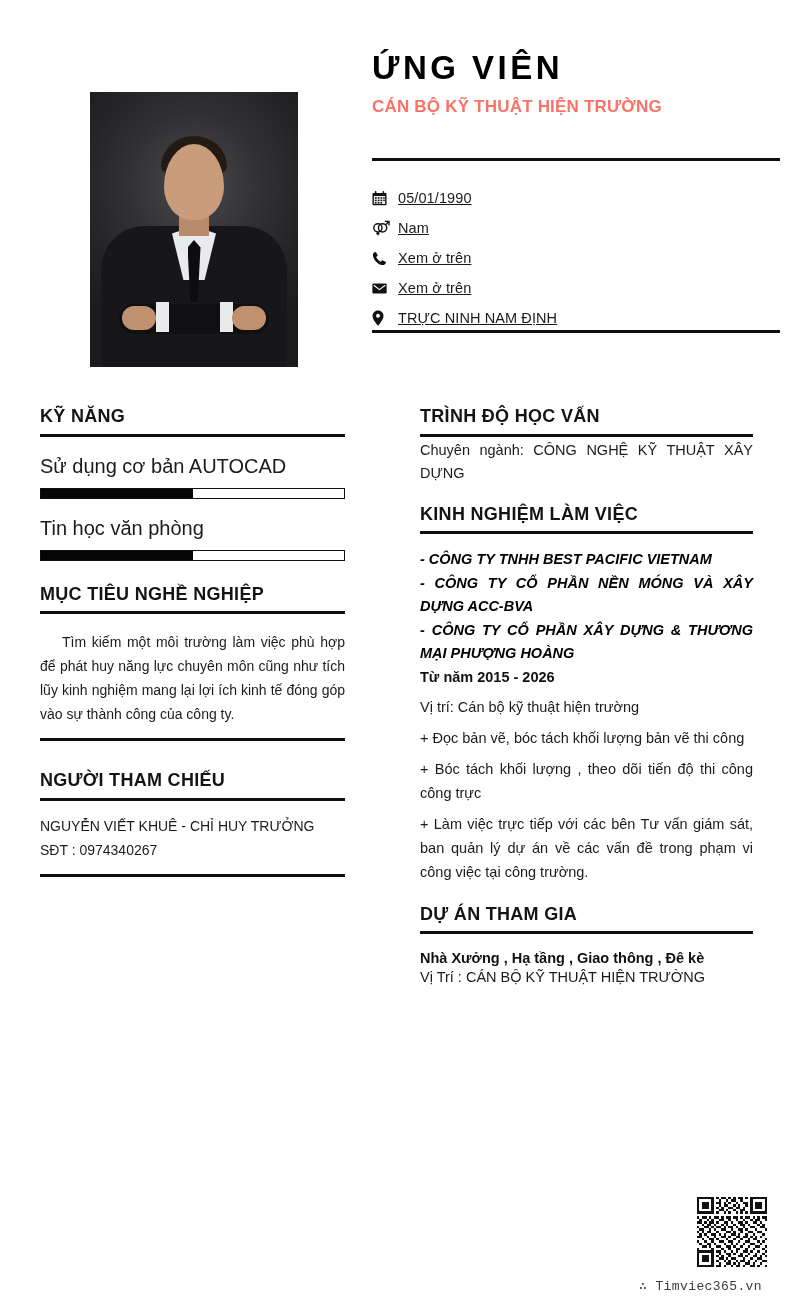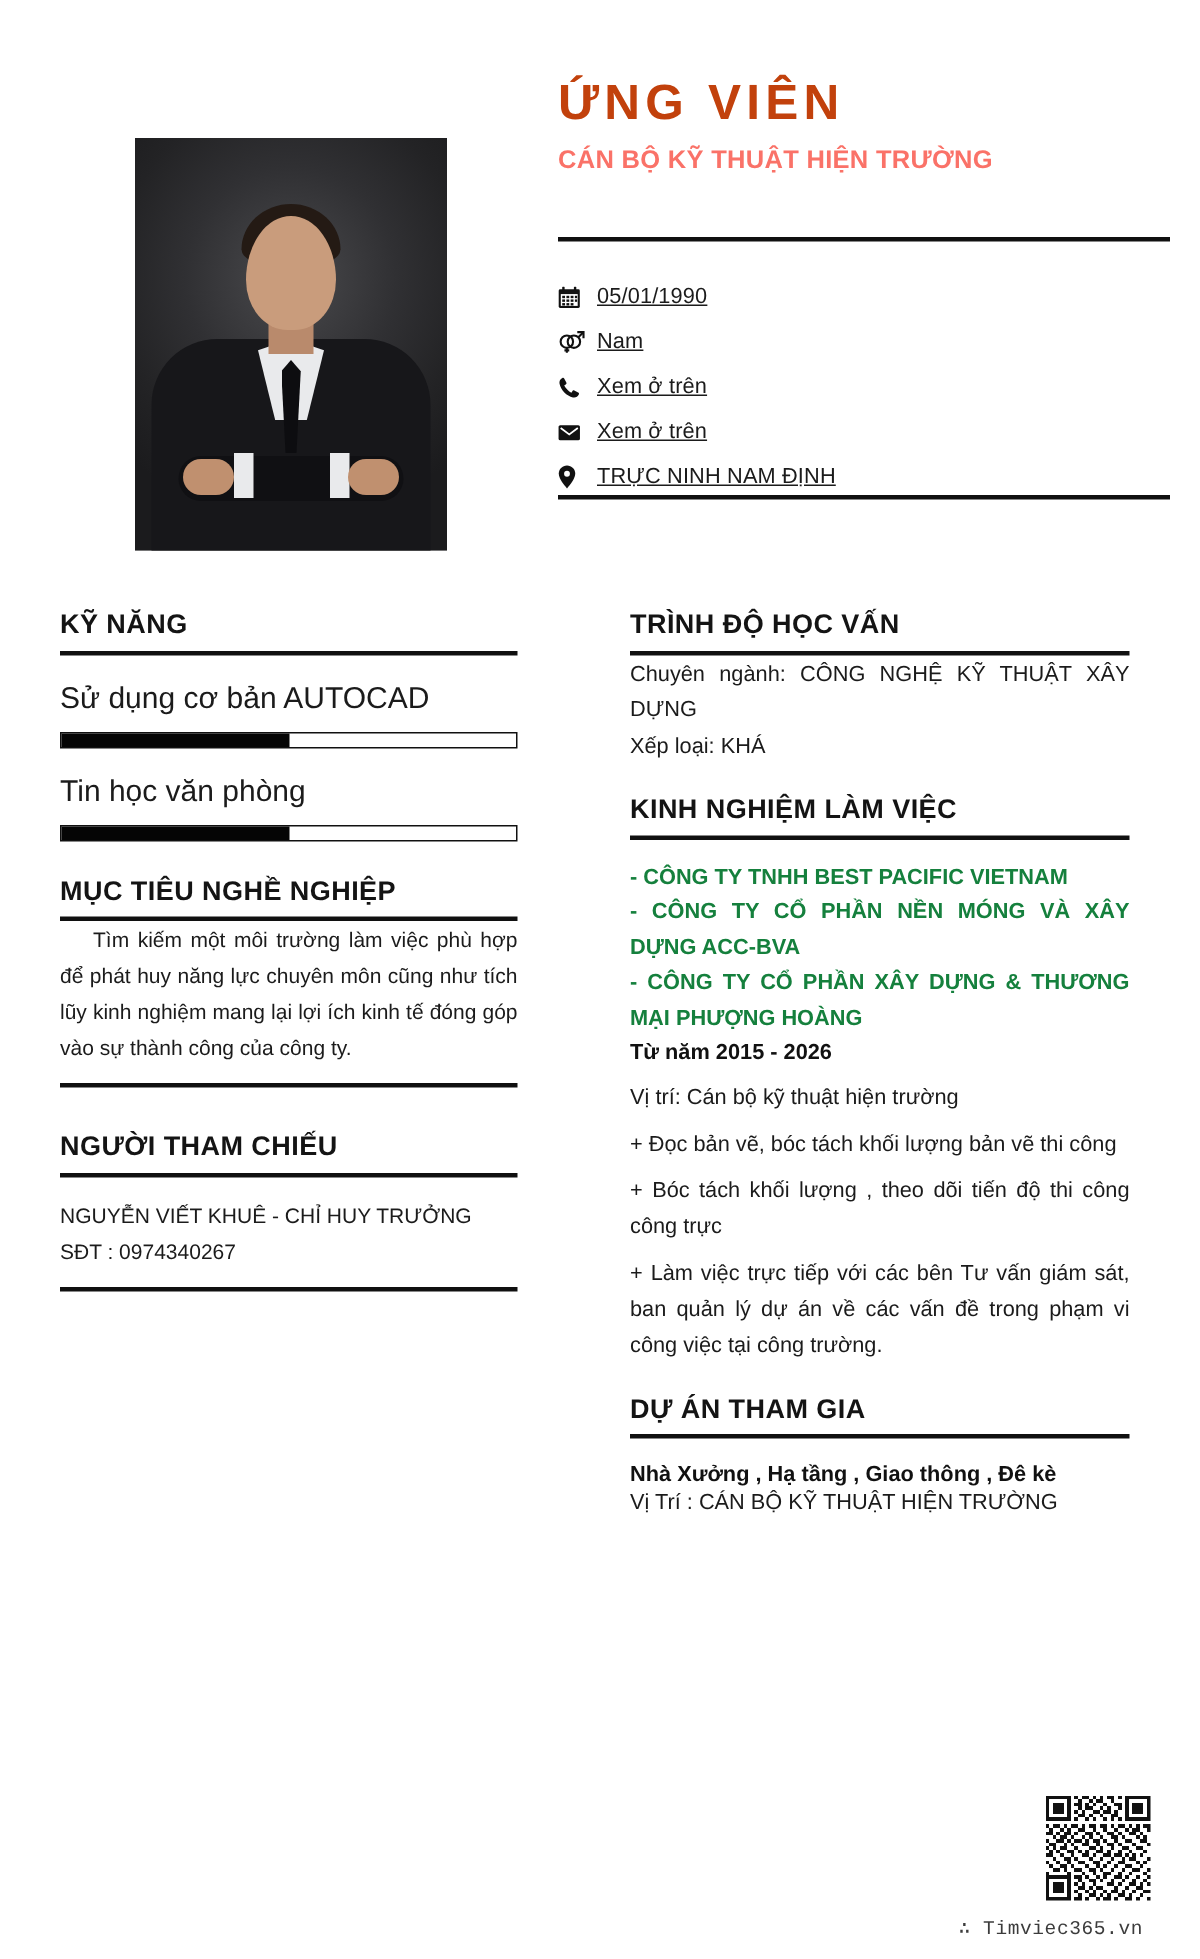--- a/index.html
+++ b/index.html
@@ -87,21 +87,21 @@
     position: absolute; top: 210px;
     width: 13px; height: 30px;
     background: #e9eaec;
   }
   .ph-cuff.left  { left: 50%; margin-left: -38px; }
   .ph-cuff.right { left: 50%; margin-left: 26px; }
 
   .name {
     position: absolute; left: 372px; top: 50px;
     font-size: 33px; font-weight: bold;
-    letter-spacing: 3.5px; color: #c2410c;
+    letter-spacing: 3.5px; color: #000000;
     line-height: 1.1;
   }
   .role {
     position: absolute; left: 372px; top: 97px;
     font-size: 17px; font-weight: bold;
     letter-spacing: 0.2px; color: #fa7268;
     line-height: 1.2;
   }
   .hr-top {
     position: absolute; left: 372px; top: 158px;
@@ -139,34 +139,35 @@
   
   .skill { margin-top: 18px; }
   .skill-name { font-size: 20px; color: #1b1b1b; margin-bottom: 10px; }
   .bar {
     height: 11px; border: 1px solid #101010; background: #ffffff;
     position: relative;
   }
   .bar-fill { position: absolute; left: 0; top: 0; bottom: 0; background: #050505; }
 
   .objective {
+    margin-top: 16px;
     font-size: 14px; line-height: 1.72;
     text-align: justify; text-indent: 22px;
     color: #1b1b1b;
   }
   .ref-body { margin-top: 14px; font-size: 14px; line-height: 1.62; color: #1b1b1b; }
 
   
   .edu-head { margin-top: 16px; font-size: 14px; font-weight: bold; color: #121212; }
   .edu-line { margin-top: 2px; font-size: 14.5px; line-height: 1.6; text-align: justify; color: #1b1b1b; }
   .edu-line.nojust { text-align: left; }
 
   .exp-company {
     font-size: 14.5px; font-weight: bold; line-height: 1.62;
-    text-align: justify; color: #15803d;
+    text-align: justify; color: #000000; font-style: italic;
   }
   .exp-company.nojust { text-align: left; }
   .exp-period { font-size: 14.5px; font-weight: bold; color: #111111; line-height: 1.62; }
   .exp-line {
     margin-top: 7px; font-size: 14.5px; line-height: 1.65;
     text-align: justify; color: #1b1b1b;
   }
   .proj-title { margin-top: 16px; font-size: 14.5px; font-weight: bold; color: #111111; }
   .proj-line { margin-top: 3px; font-size: 14.5px; color: #1b1b1b; }
 
@@ -322,21 +323,20 @@
     </div>
 
   </div>
 
   <div class="col-right">
 
     <div>
       <div class="sec-title">TRÌNH ĐỘ HỌC VẤN</div>
       <div class="sec-rule"></div>
       <div class="edu-line">Chuyên ngành: CÔNG NGHỆ KỸ THUẬT XÂY DỰNG</div>
-      <div class="edu-line nojust">Xếp loại: KHÁ</div>
     </div>
 
     <div class="mt18">
       <div class="sec-title">KINH NGHIỆM LÀM VIỆC</div>
       <div class="sec-rule"></div>
 
       <div style="margin-top:14px;">
         <div class="exp-company nojust"> - CÔNG TY TNHH BEST PACIFIC VIETNAM</div>
         <div class="exp-company"> -  CÔNG TY CỔ PHẦN NỀN MÓNG VÀ XÂY DỰNG ACC-BVA</div>
         <div class="exp-company">-  CÔNG TY CỔ PHẦN XÂY DỰNG &amp; THƯƠNG MẠI PHƯỢNG HOÀNG</div>

